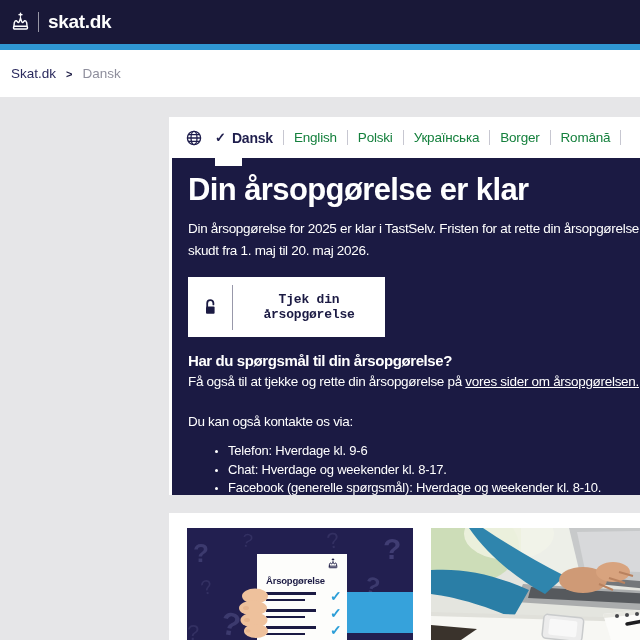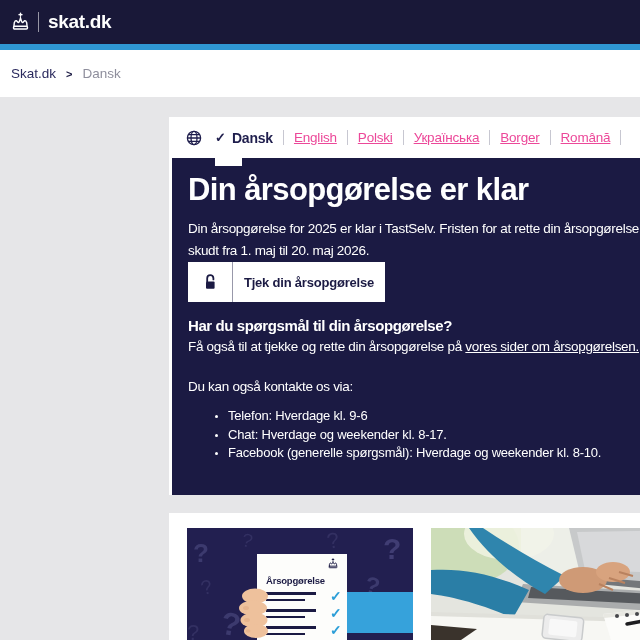--- a/index.html
+++ b/index.html
@@ -41,39 +41,39 @@
   
   #language-bar {
     left: 169px; top: 20px; width: 531px; height: 41px; background: #fff;
     display: flex; align-items: center; padding-left: 17px; box-sizing: border-box;
     white-space: nowrap;
   }
   #globe-icon { margin-right: 13px; flex: 0 0 auto; }
   .lang-selected { color: #1f1e4d; font-size: 14px; font-weight: 700; letter-spacing: -0.2px; }
   .lang-check { color: #1f1e4d; font-size: 13px; font-weight: 700; margin-right: 6px; }
   .lang-sep { width: 1px; height: 15px; background: #c7c7d1; margin: 0 10px; flex: 0 0 auto; }
-  .lang-link { color: #ec4899; font-size: 13.5px; letter-spacing: -0.2px; text-decoration: underline; cursor: pointer; }
+  .lang-link { color: #15803d; font-size: 13.5px; letter-spacing: -0.2px; cursor: pointer; }
 
   
   #hero {
     left: 172px; top: 61px; width: 528px; height: 337px; background: #1b1a43;
     padding: 12px 0 0 16px; box-sizing: border-box; color: #fff;
   }
   #hero-notch { position: absolute; left: 43px; top: 0; width: 27px; height: 8px; background: #fff; }
   #hero-title {
     font-size: 31px; font-weight: 800; letter-spacing: -0.6px; line-height: 36px;
     margin: 2px 0 0 0; white-space: nowrap;
   }
   .hero-body-line {
     display: block; font-size: 13.5px; letter-spacing: -0.3px; line-height: 22px; white-space: nowrap;
   }
   #hero-body { margin-top: 10px; }
   #cta-button {
-    margin-top: 0; width: 197px; height: 40px; background: #ffffff; border: none;
-    display: flex; align-items: center; padding: 0; cursor: pointer;
+    margin-top: 15px; width: 197px; height: 60px; background: #ffffff; border: none;
+    display: flex; align-items: center; padding: 0; cursor: pointer; font-family: Liberation Mono, monospace;
   }
   #cta-lock-cell {
     width: 45px; height: 45px; display: flex; align-items: center; justify-content: center;
     border-right: 1px solid rgba(27,26,67,.45); box-sizing: border-box;
   }
   #cta-label {
     flex: 1; text-align: center; color: #1b1a43; font-size: 13px; font-weight: 700; letter-spacing: -0.2px;
   }
   #faq-heading { margin-top: 14px; font-size: 15px; font-weight: 800; letter-spacing: -0.4px; line-height: 20px; white-space: nowrap; }
   #faq-line { margin-top: 1px; font-size: 13.5px; letter-spacing: -0.3px; line-height: 20px; white-space: nowrap; }

